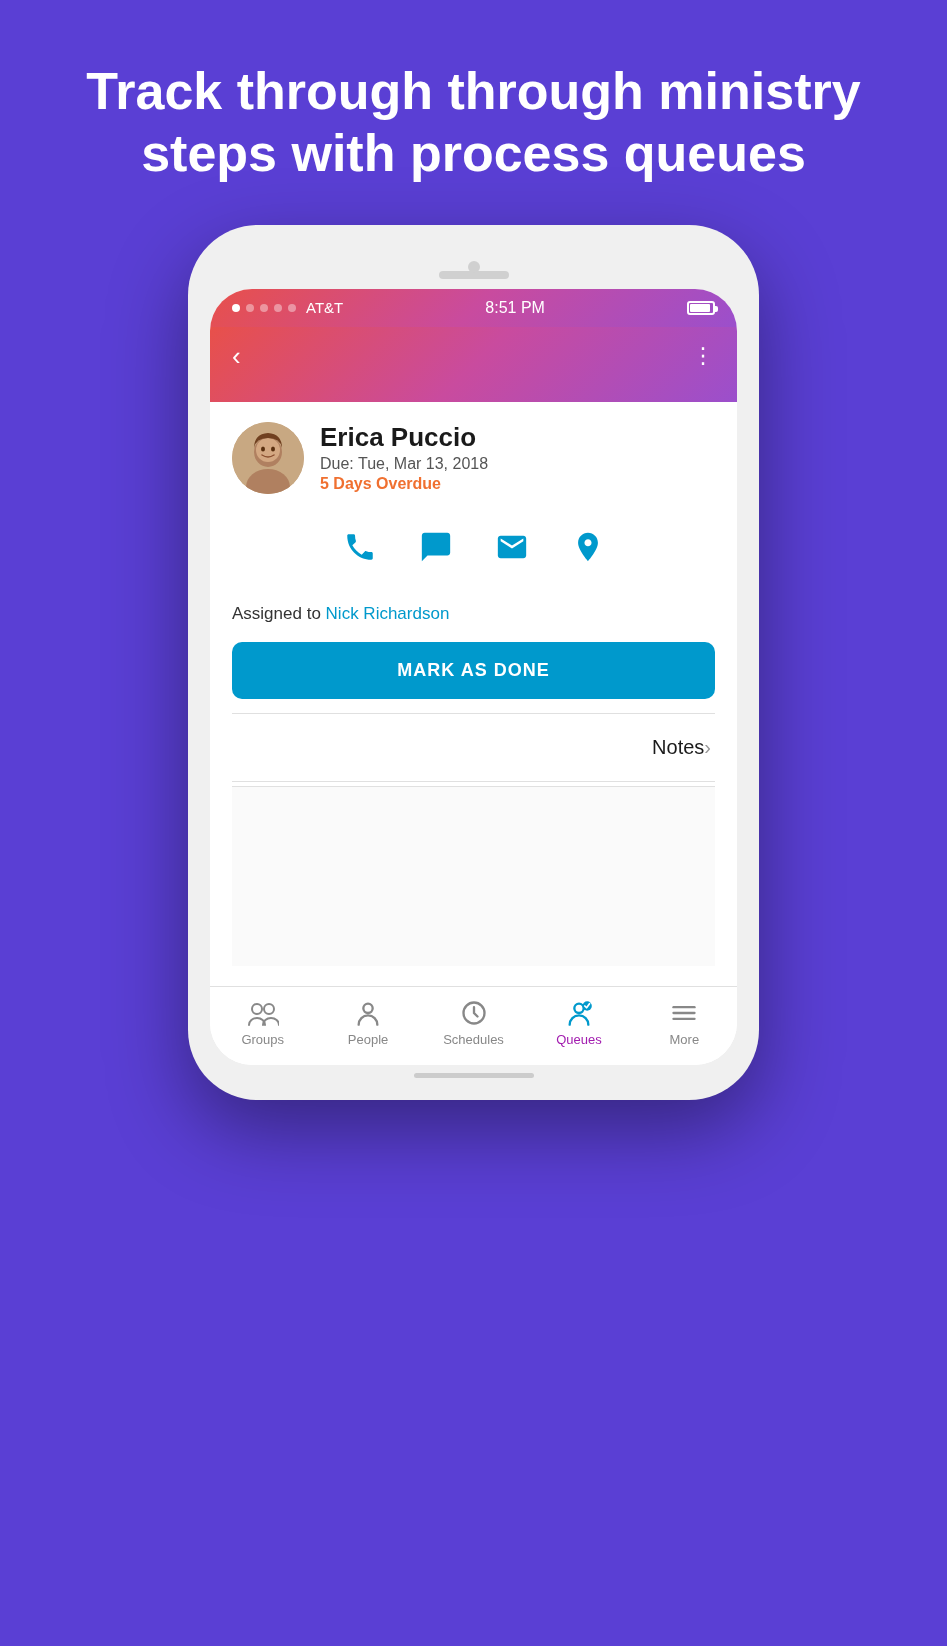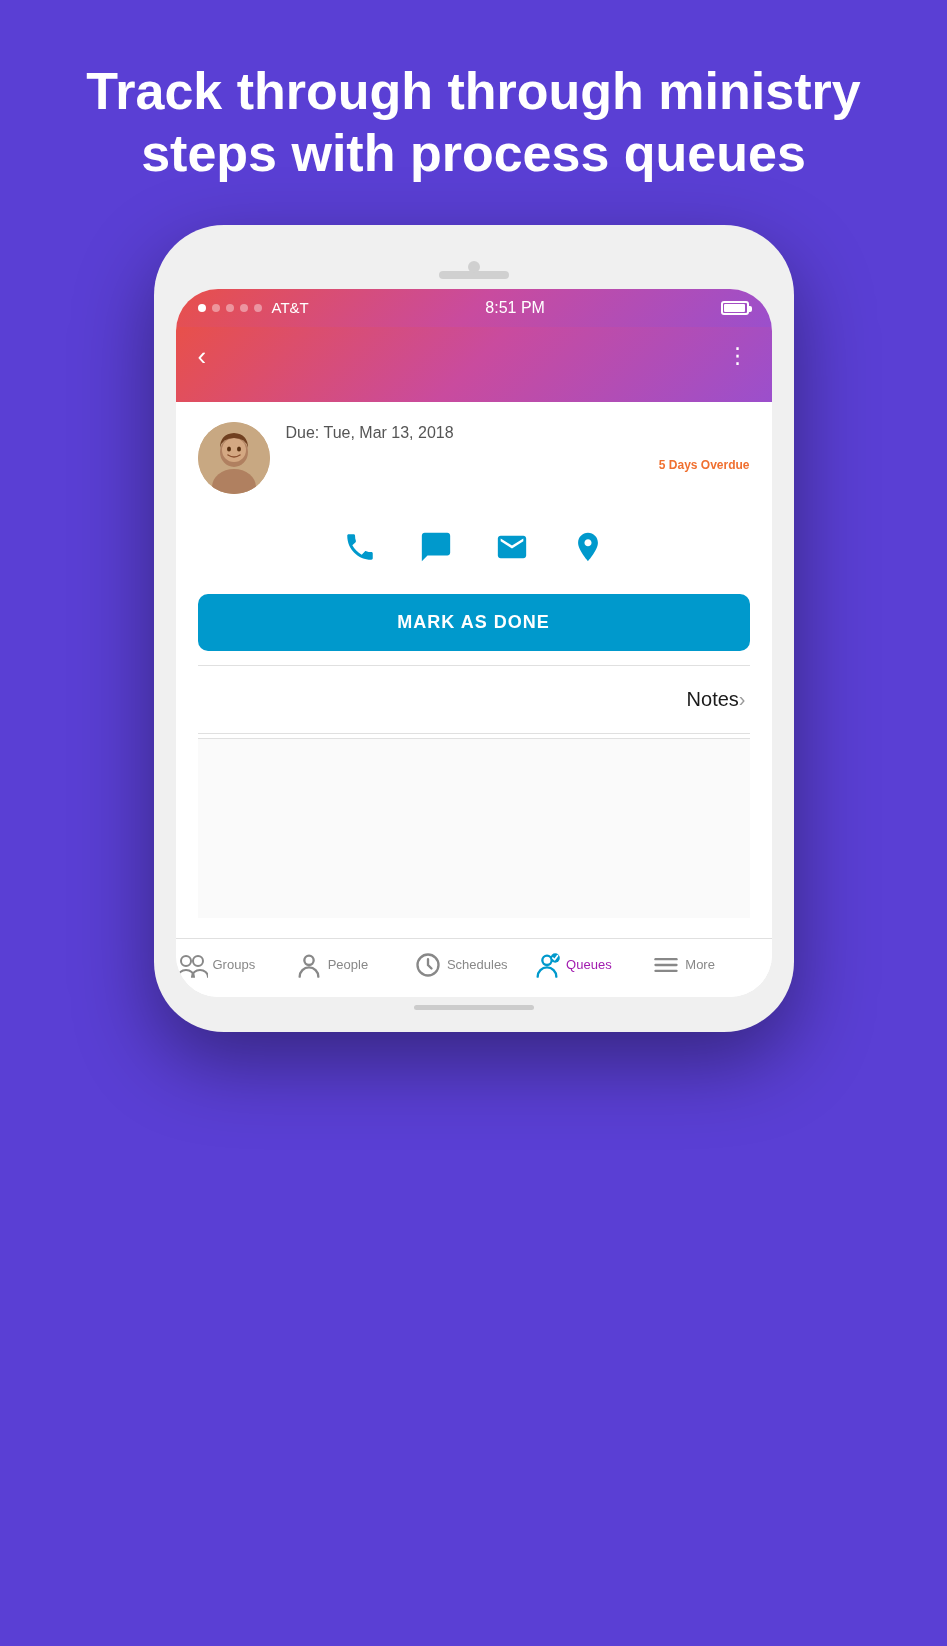--- a/index.html
+++ b/index.html
@@ -18,21 +18,21 @@
     .hero-text {
       color: white;
       text-align: center;
       font-size: 52px;
       font-weight: 700;
       line-height: 1.2;
       padding: 60px 80px 40px;
     }
 
     .phone-container {
-      width: 640px;
+      width: 571px;
       background: #f0f0f0;
       border-radius: 70px;
       padding: 28px 22px 22px;
       box-shadow: 0 30px 80px rgba(0,0,0,0.4);
       position: relative;
     }
 
     .phone-camera {
       width: 12px;
       height: 12px;
@@ -174,25 +174,24 @@
       color: #1a1a1a;
     }
 
     .due-date {
       font-size: 16px;
       color: #555;
       margin-top: 2px;
     }
 
     .overdue {
-      font-size: 12px;
+      font-size: 16px;
       color: #f07030;
       font-weight: 600;
-      margin-top: 16px;
-      text-align: right;
+      margin-top: 2px;
     }
 
     
     .action-icons {
       display: flex;
       justify-content: center;
       gap: 42px;
       padding: 16px 0 22px;
     }
 
@@ -265,20 +264,21 @@
       display: flex;
       justify-content: space-around;
       align-items: center;
       background: white;
       border-top: 1px solid #e0e0e0;
       padding: 12px 0 18px;
     }
 
     .nav-item {
       display: flex;
+      flex-direction: column;
       align-items: center;
       gap: 5px;
       cursor: pointer;
       flex: 1;
     }
 
     .nav-label {
       font-size: 13px;
       color: #888;
     }
@@ -339,20 +339,21 @@
             <circle cx="36" cy="28" r="12" fill="#d4a882"></circle>
 
             <ellipse cx="31" cy="27" rx="2" ry="2.5" fill="#5a3010"></ellipse>
             <ellipse cx="41" cy="27" rx="2" ry="2.5" fill="#5a3010"></ellipse>
             <path d="M30 33 Q36 37 42 33" stroke="#8b5030" stroke-width="1.5" fill="none" stroke-linecap="round"></path>
 
             <path d="M22 26 Q22 12 36 11 Q50 12 50 26 Q48 16 36 16 Q24 16 22 26Z" fill="#704020"></path>
           </svg>
         </div>
         <div class="person-info">
+          <div class="person-name">Erica Puccio</div>
           <div class="due-date">Due: Tue, Mar 13, 2018</div>
           <div class="overdue">5 Days Overdue</div>
         </div>
       </div>
 
       
       <div class="action-icons">
 
         <span class="action-icon">
           <svg width="34" height="34" viewBox="0 0 24 24" fill="#0099cc">
@@ -373,20 +374,24 @@
         </span>
 
         <span class="action-icon">
           <svg width="34" height="34" viewBox="0 0 24 24" fill="#0099cc">
             <path d="M12 2C8.13 2 5 5.13 5 9c0 5.25 7 13 7 13s7-7.75 7-13c0-3.87-3.13-7-7-7zm0 9.5c-1.38 0-2.5-1.12-2.5-2.5s1.12-2.5 2.5-2.5 2.5 1.12 2.5 2.5-1.12 2.5-2.5 2.5z"></path>
           </svg>
         </span>
       </div>
 
       
+      <div class="assigned-row">
+        <span>Assigned to</span>
+        <span class="assigned-link">Nick Richardson</span>
+      </div>
 
       
       <button class="mark-done-btn">MARK AS DONE</button>
 
       <div class="divider"></div>
 
       
       <div class="notes-row">
         <span class="notes-label">Notes</span>
         <span class="chevron-right">›</span>

